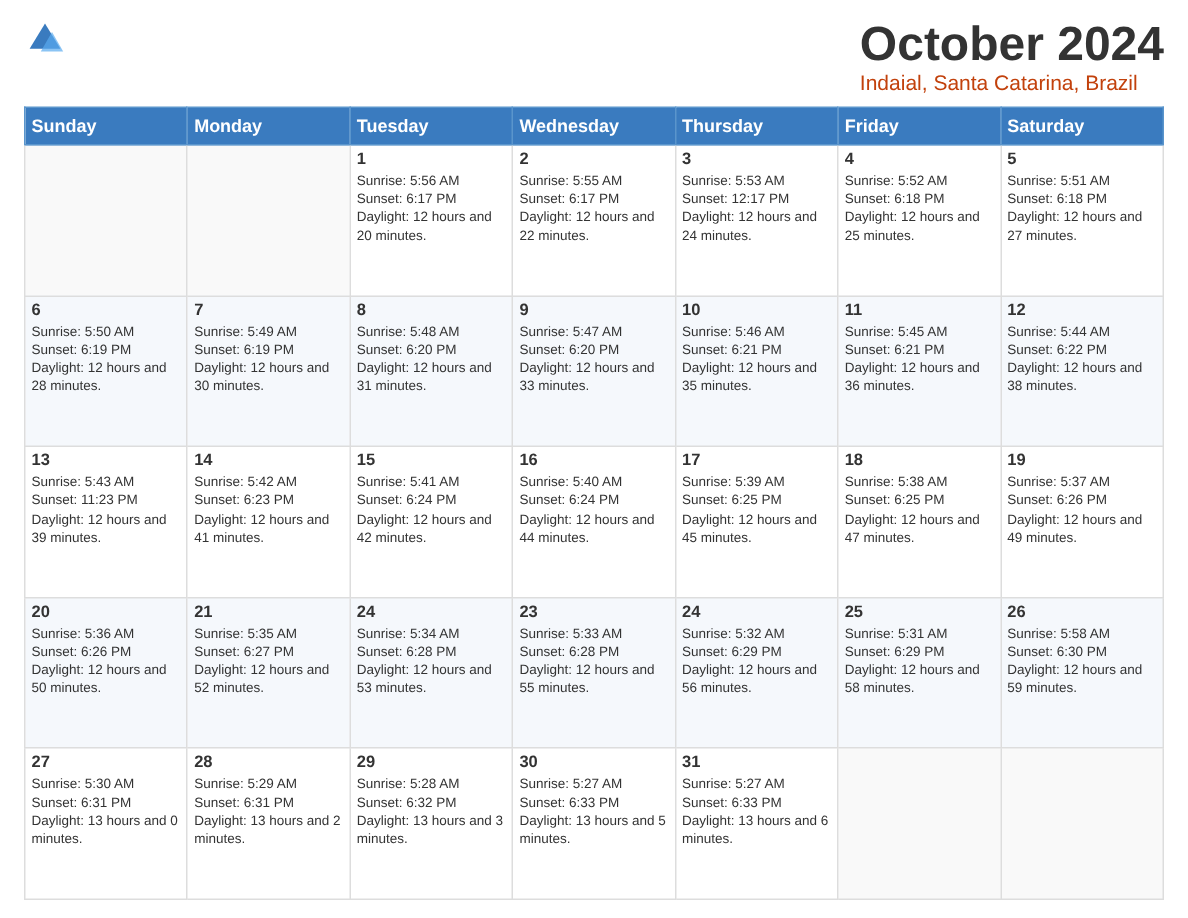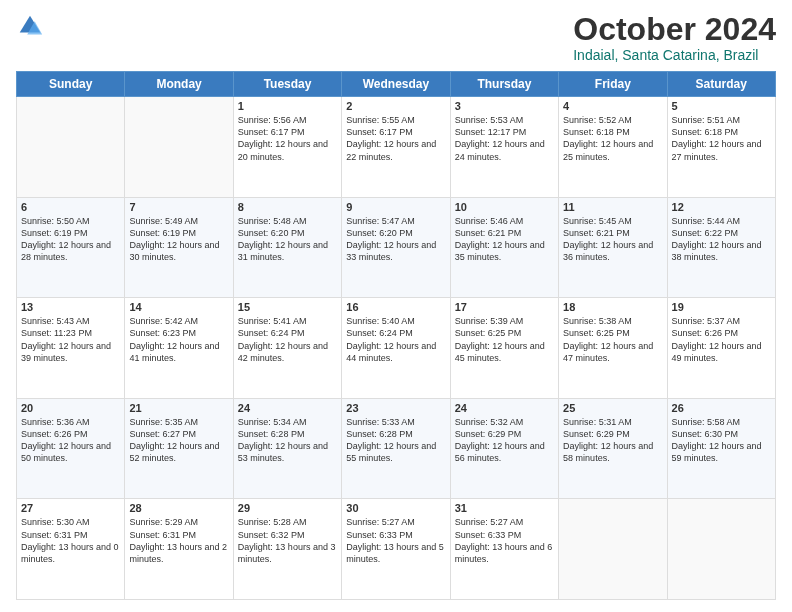--- a/index.html
+++ b/index.html
@@ -43,36 +43,36 @@
       text-align: left;
     }
     .month-title {
       font-size: 32px;
       font-weight: bold;
       color: #333;
       line-height: 1.1;
     }
     .subtitle {
       font-size: 14px;
-      color: #0f766e;
+      color: #c2410c;
     }
     .calendar {
       flex: 1;
       border: 1px solid #ccc;
       border-collapse: collapse;
       width: 100%;
       table-layout: fixed;
     }
     .calendar th {
       background-color: #3a7bbf;
       color: #fff;
       font-size: 12px;
       font-weight: bold;
-      padding: 5px 20px;
-      text-align: center;
+      padding: 5px 4px;
+      text-align: left;
       border: 1px solid #5a95cc;
     }
     .calendar td {
       vertical-align: top;
       border: 1px solid #ddd;
       padding: 3px 4px;
       font-size: 9.5px;
       color: #333;
       background: #fff;
       height: 82px;

